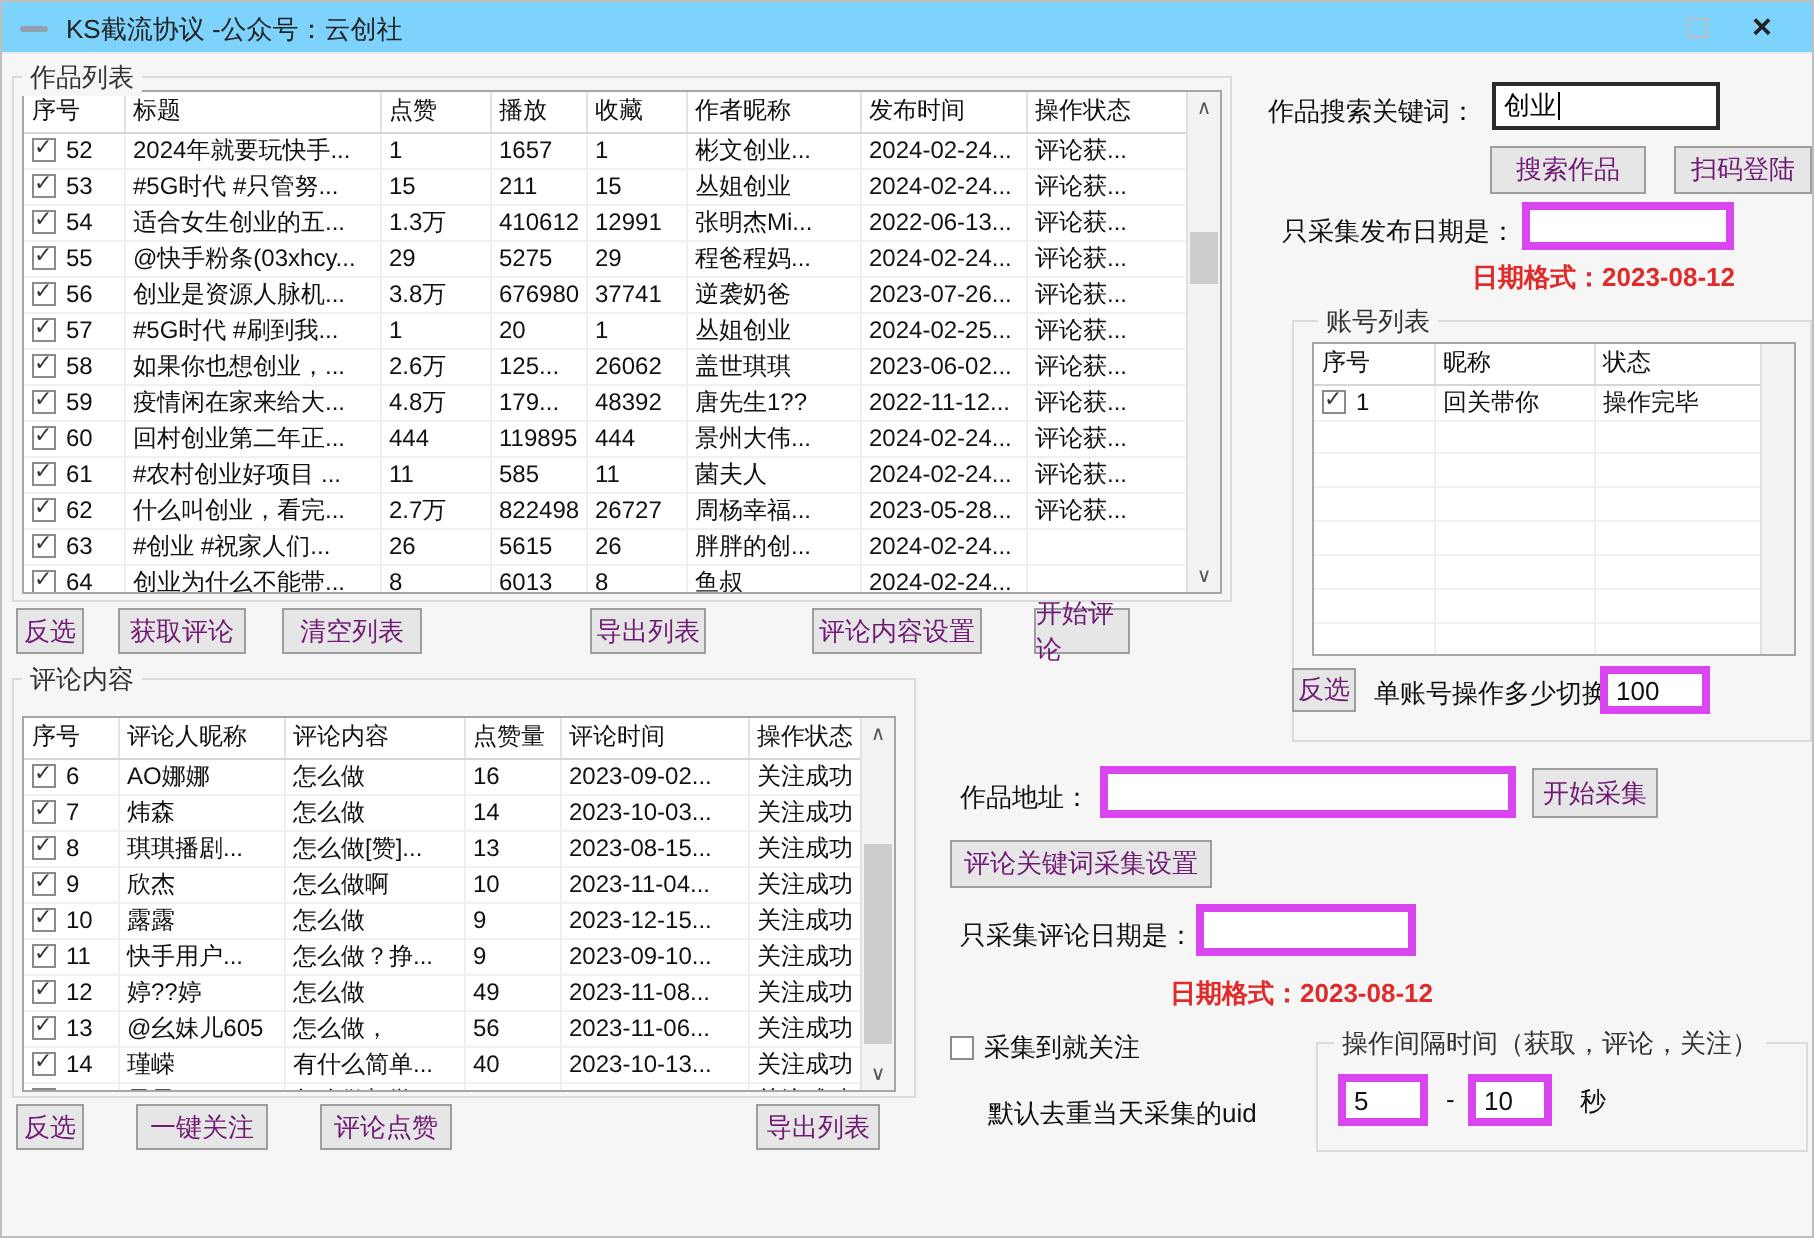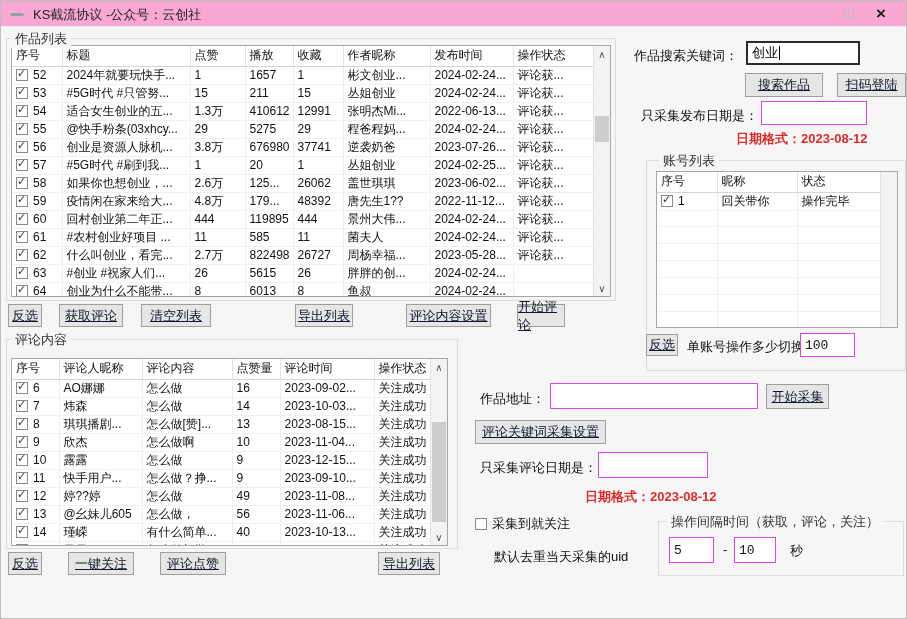--- a/index.html
+++ b/index.html
@@ -1,21 +1,21 @@
 <!DOCTYPE html>
 <html><head>
 <meta charset="utf-8">
 <style>
   * { margin:0; padding:0; box-sizing:border-box; }
   html,body { width:907px; height:619px; overflow:hidden; background:#e9e9e9;
               font-family:"Liberation Sans","DejaVu Sans",sans-serif; }
   .window { position:relative; width:907px; height:619px; background:#f6f6f6;
             border:1px solid #bfbfbf; }
   
-  .titlebar { position:absolute; left:0; top:0; width:100%; height:26px; background:#f9a8d4;
+  .titlebar { position:absolute; left:0; top:0; width:100%; height:26px; background:#7dd3fc;
               border-bottom:1px solid #ebebeb; }
   .app-icon { position:absolute; left:9px; top:12px; width:14px; height:3px; background:#8fa1ad; border-radius:2px; }
   .title-text { position:absolute; left:32px; top:5px; font-size:13px; color:#222; }
   .win-btn { position:absolute; top:3px; width:26px; height:20px; display:flex; align-items:center;
              justify-content:center; color:#222; cursor:default; }
   .btn-max { right:44px; }
   .btn-max .box { width:10px; height:10px; border:1px solid #b9bec4; background:transparent; }
   .btn-close { right:12px; font-size:17px; font-weight:bold; }
   
   .group { position:absolute; border:1px solid #dcdcdc; background:transparent; }
@@ -33,24 +33,24 @@
   .cb.on::after { content:"✓"; position:absolute; left:0; top:-3px; font-size:11px; font-weight:bold; color:#333; }
   
   .vscroll { position:absolute; top:0; right:0; width:17px; height:100%; background:#f3f3f3;
              border-left:1px solid #e2e2e2; z-index:5; }
   .sbtn { position:absolute; left:0; width:16px; height:16px; display:flex; align-items:center;
           justify-content:center; font-size:10px; color:#555; }
   .sbtn.up { top:0; } .sbtn.down { bottom:0; }
   .sthumb { position:absolute; left:1px; width:14px; background:#cdcdcd; }
   
   .btn { position:absolute; height:23px; background:#e6e6e6; border:1px solid #9e9e9e; font-size:13px;
-         color:#0f172a; display:flex; align-items:center; justify-content:center; cursor:default;text-decoration:underline; }
-  
-  .field { position:absolute; background:#fff; border:1px solid #d946ef; font-size:13px; color:#111;
-           padding:0 4px; font-family:Liberation Mono, monospace; }
+         color:#701a75; display:flex; align-items:center; justify-content:center; cursor:default; }
+  
+  .field { position:absolute; background:#fff; border:4px solid #d946ef; font-size:13px; color:#111;
+           padding:0 4px; font-family:Liberation Sans, sans-serif; }
   .label { position:absolute; font-size:13px; color:#111; white-space:nowrap; }
   .hint { position:absolute; font-size:13px; font-weight:bold; color:#e02b2b; white-space:nowrap; }
   .kw-input { position:absolute; background:#fff; border:2px solid #2b2b2b; display:flex; align-items:center;
               padding:0 4px; font-size:13px; }
   .caret { width:1px; height:14px; background:#000; margin-left:1px; }
   .checkbox-row { position:absolute; display:flex; align-items:center; font-size:13px; color:#111; }
   .acct-grid { position:absolute; left:0; right:17px; top:21px; bottom:0;
                background:repeating-linear-gradient(to bottom, transparent 0 16px, #f0f0f0 16px 17px); }
   .acct-vline { position:absolute; top:21px; bottom:0; width:1px; background:#f0f0f0; }
 </style>

